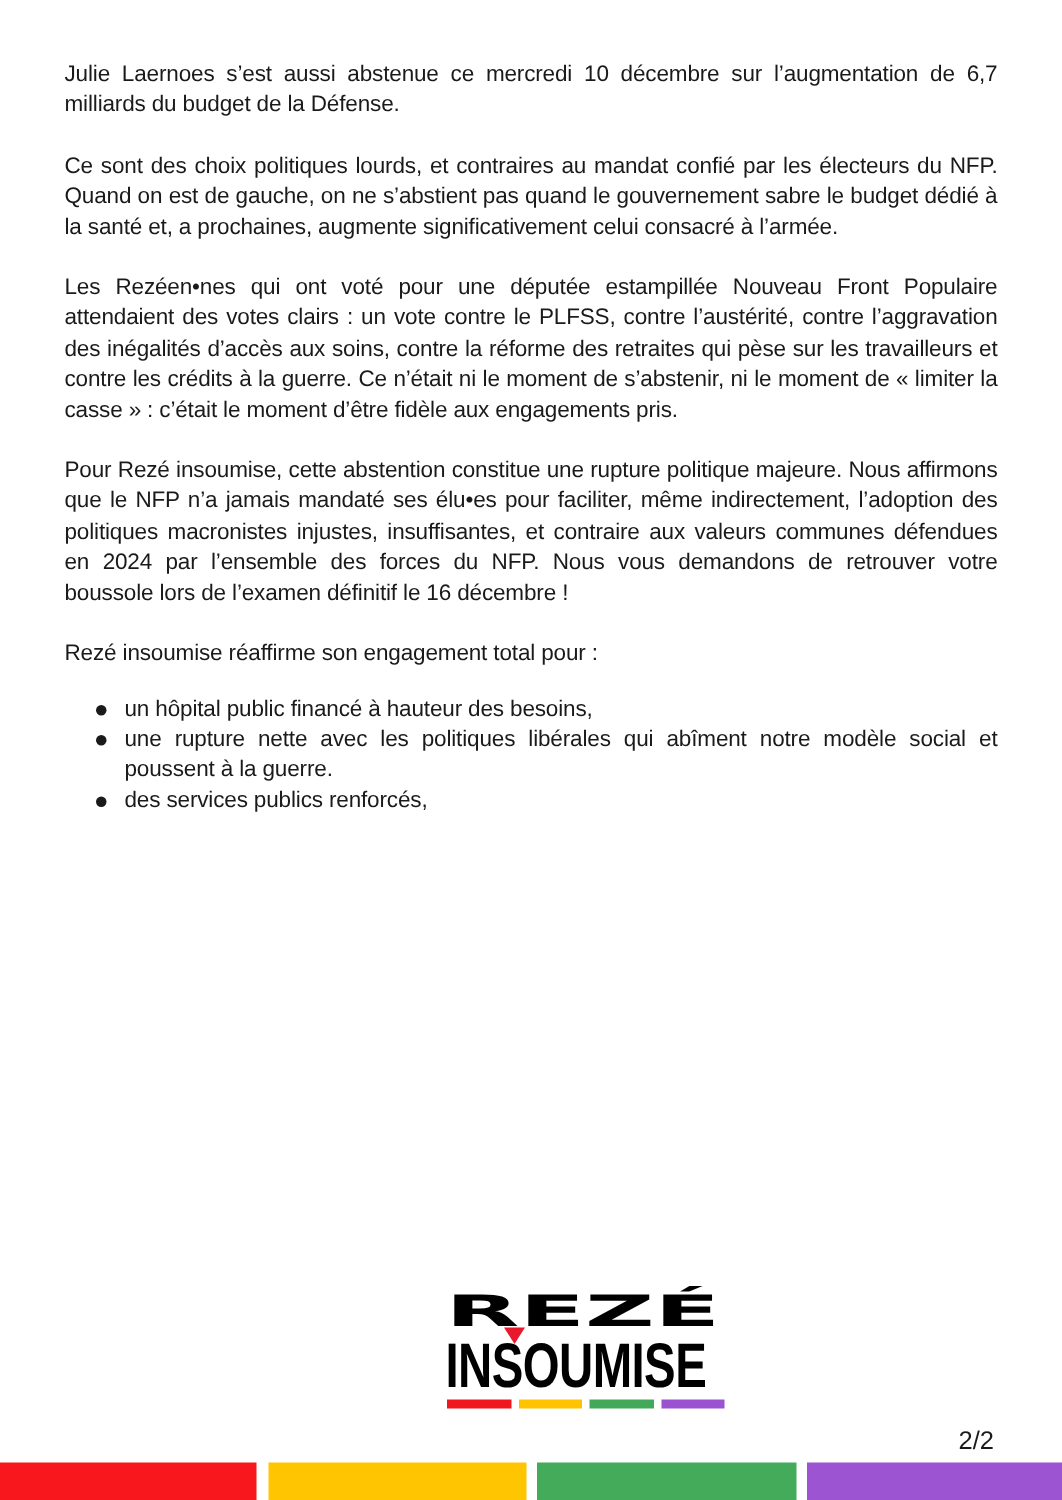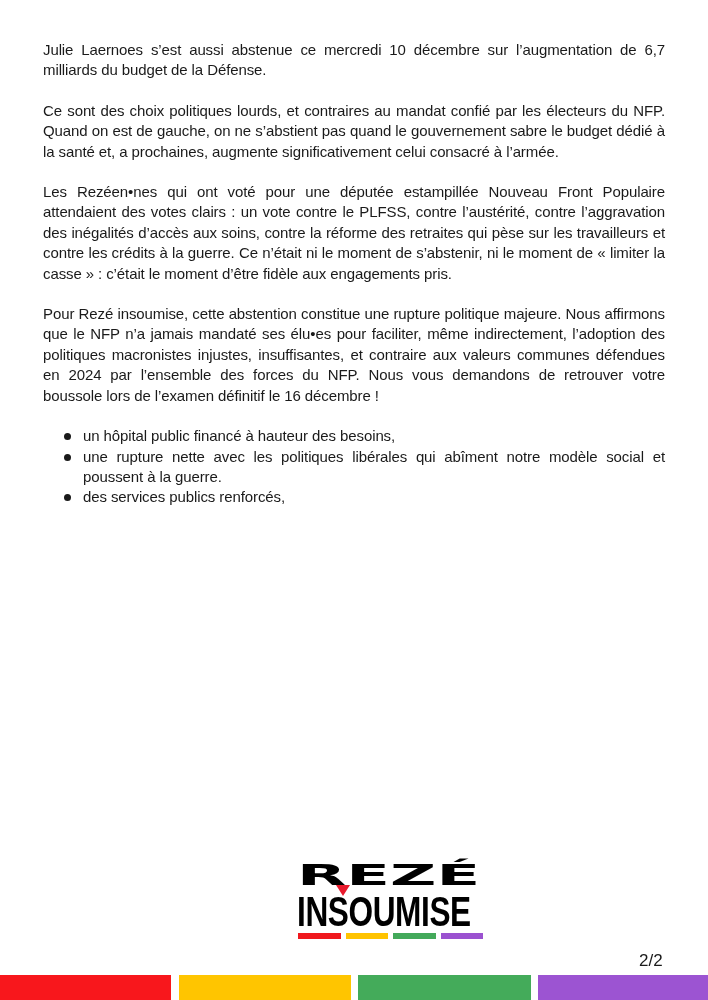--- a/index.html
+++ b/index.html
@@ -28,21 +28,21 @@
       margin: 0 0 20px 0;
       text-align: justify;
       text-align-last: left;
     }
     .para-intro {
       margin: 0;
       text-align: left;
     }
     ul.bullets {
       list-style: none;
-      margin: 0 0 20px 0;
+      margin: 16px 0 20px 0;
       padding: 0;
     }
     ul.bullets li {
       position: relative;
       padding-left: 40px;
       text-align: justify;
       text-align-last: left;
     }
     ul.bullets li .bullet-dot {
       position: absolute;
@@ -144,20 +144,21 @@
     }
   </style>
 </head>
 <body>
 
 <div class="content">
   <p class="para">Julie Laernoes s’est aussi abstenue ce mercredi 10 décembre sur l’augmentation de 6,7 milliards du budget de la Défense.</p>
   <p class="para">Ce sont des choix politiques lourds, et contraires au mandat confié par les électeurs du NFP. Quand on est de gauche, on ne s’abstient pas quand le gouvernement sabre le budget dédié à la santé et, a prochaines, augmente significativement celui consacré à l’armée.</p>
   <p class="para">Les Rezéen•nes qui ont voté pour une députée estampillée Nouveau Front Populaire attendaient des votes clairs : un vote contre le PLFSS, contre l’austérité, contre l’aggravation des inégalités d’accès aux soins, contre la réforme des retraites qui pèse sur les travailleurs et contre les crédits à la guerre. Ce n’était ni le moment de s’abstenir, ni le moment de « limiter la casse » : c’était le moment d’être fidèle aux engagements pris.</p>
   <p class="para">Pour Rezé insoumise, cette abstention constitue une rupture politique majeure. Nous affirmons que le NFP n’a jamais mandaté ses élu•es pour faciliter, même indirectement, l’adoption des politiques macronistes injustes, insuffisantes, et contraire aux valeurs communes défendues en 2024 par l’ensemble des forces du NFP. Nous vous demandons de retrouver votre boussole lors de l’examen définitif le 16 décembre !</p>
+  <p class="para-intro">Rezé insoumise réaffirme son engagement total pour :</p>
   <ul class="bullets">
     <li><span class="bullet-dot"></span><span>un hôpital public financé à hauteur des besoins,</span></li>
     <li><span class="bullet-dot"></span><span>une rupture nette avec les politiques libérales qui abîment notre modèle social et poussent à la guerre.</span></li>
     <li><span class="bullet-dot"></span><span>des services publics renforcés,</span></li>
   </ul>
 </div>
 
 <div class="logo">
   <div class="logo-top">REZÉ</div>
   <div class="logo-bottom">INSOUMISE</div>

